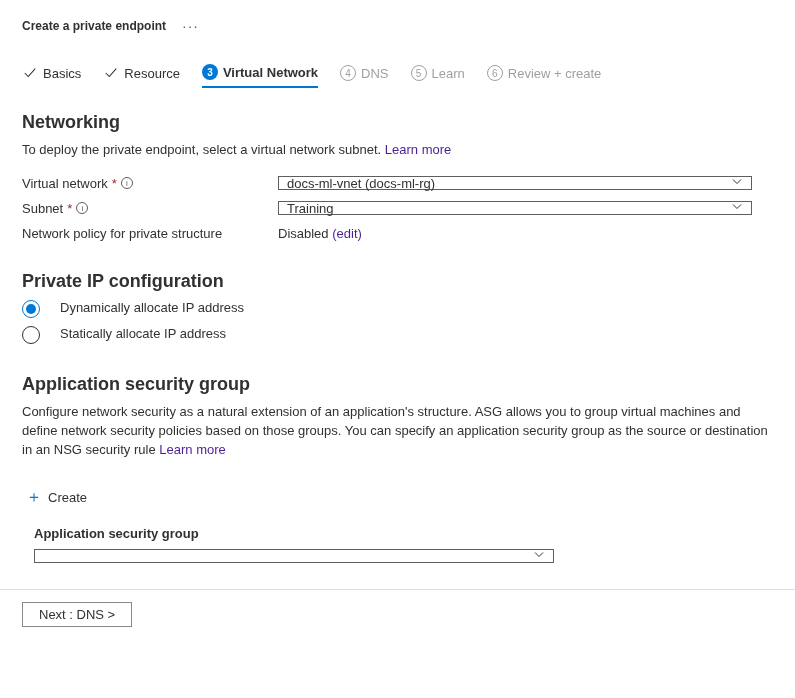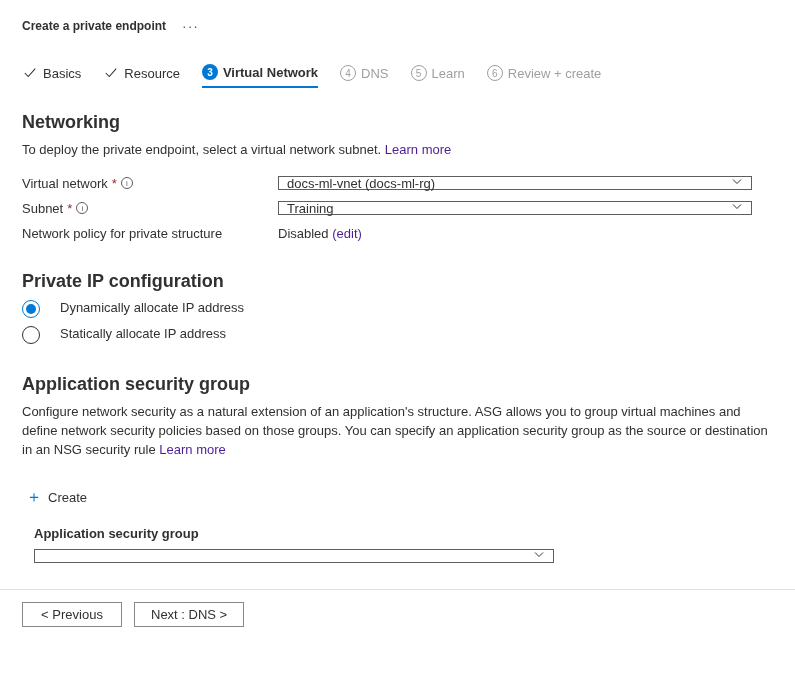--- a/index.html
+++ b/index.html
@@ -317,15 +317,14 @@
         <svg viewBox="0 0 12 12">
             <path d="M2 4 L6 8 L10 4" stroke="#323130" stroke-width="1" fill="none"></path>
           </svg>
       </span>
     </div>
   </div>
 
 </div>
 
 <div class="footer">
-  <div class="btn">&lt; Previous</div>
   <div class="btn">Next : DNS &gt;</div>
 </div>
 
 </body></html>

